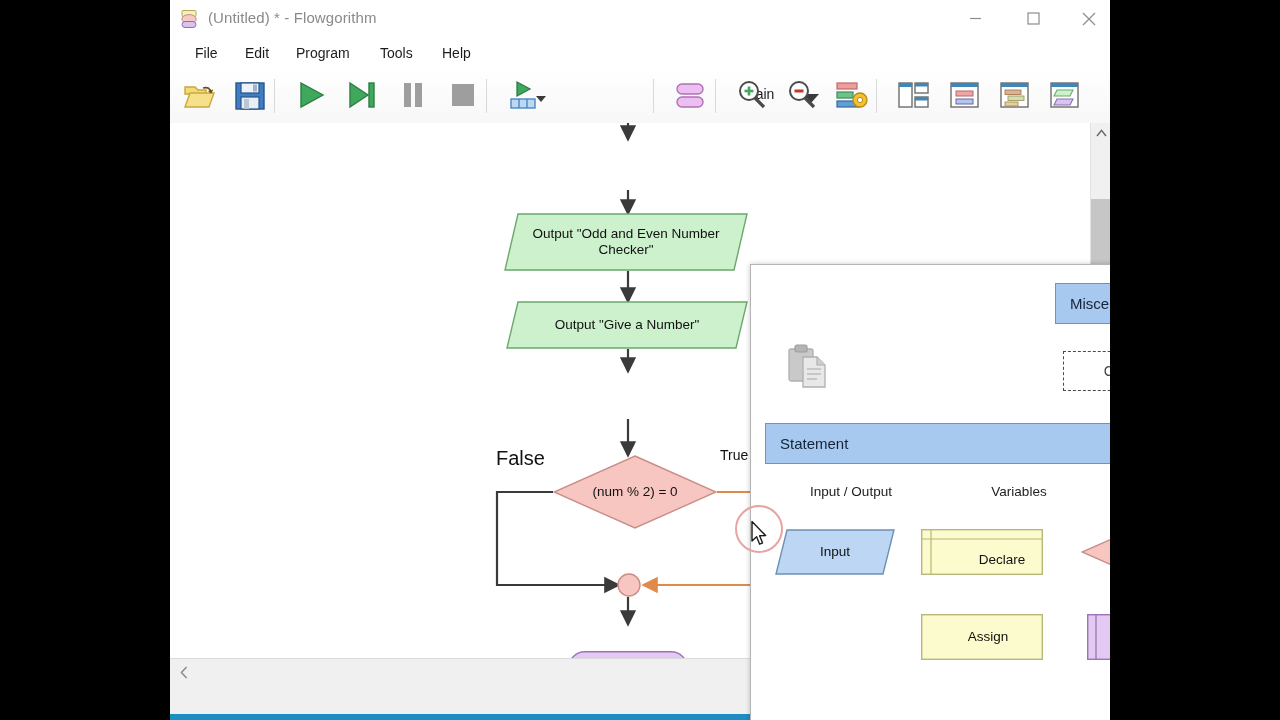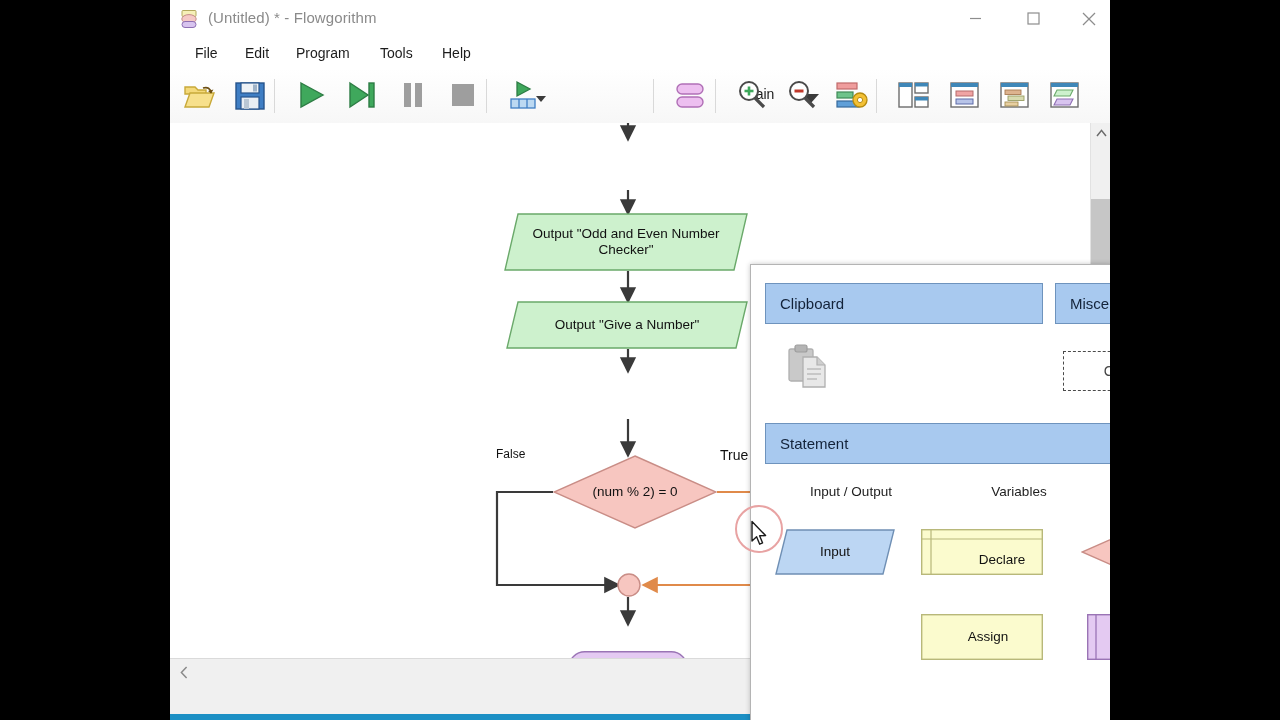--- a/index.html
+++ b/index.html
@@ -384,21 +384,21 @@
         </div>
 
 
         <div class="fc" style="left:383px;top:332px;width:164px;height:74px">
           <svg width="164" height="74" viewBox="0 0 164 74">
             <path d="M82 1 L163 37 L82 73 L1 37 z" fill="#f7c6c0" stroke="#c98d86" stroke-width="1.4"></path>
           </svg>
           <div class="fc-label">(num % 2) = 0</div>
         </div>
 
-        <div class="fc" style="left:326px;top:324px;font-size:12px;color:#111">False</div>
+        <div class="fc" style="left:326px;top:324px;font-size:20px;color:#111">False</div>
         <div class="fc" style="left:550px;top:324px;font-size:14px;color:#111">True</div>
 
         <div class="fc" style="left:447px;top:450px;width:24px;height:24px">
           <svg width="24" height="24" viewBox="0 0 24 24">
             <circle cx="12" cy="12" r="11" fill="#f7c6c0" stroke="#c98d86" stroke-width="1.4"></circle>
           </svg>
         </div>
 
         <div class="fc" style="left:398px;top:528px;width:101px;height:44px">
           <svg width="120" height="44" viewBox="0 0 120 44">
@@ -423,23 +423,20 @@
         <svg width="8" height="13" viewBox="0 0 8 13">
             <path d="M6.6 1 L1.4 6.5 L6.6 12" fill="none" stroke="#8a8a8a" stroke-width="1.5"></path>
           </svg>
       </div>
     </div>
     <div id="statusbar"></div>
     <div id="bottom-accent"></div>
 
     <div id="shape-panel" style="left:580px;top:264px">
 
-      <div class="group-head" style="left:14px;top:18px;width:276px">
-        <span>Clipboard</span>
-      </div>
 
       <div style="position:absolute;left:36px;top:78px">
         <svg width="46" height="48" viewBox="0 0 46 48">
           <rect x="2" y="6" width="24" height="32" rx="2" fill="#c9c9c9" stroke="#b0b0b0" stroke-width="1.3"></rect>
           <rect x="8" y="2" width="12" height="7" rx="2" fill="#b4b4b4" stroke="#9d9d9d" stroke-width="1.2"></rect>
           <path d="M16 14 h14 l8 8 v22 h-22 z" fill="#e8e8e8" stroke="#b0b0b0" stroke-width="1.3"></path>
           <path d="M30 14 v8 h8" fill="#cfcfcf" stroke="#b0b0b0" stroke-width="1.2"></path>
           <line x1="20" y1="26" x2="34" y2="26" stroke="#b9b9b9" stroke-width="1.4"></line>
           <line x1="20" y1="31" x2="34" y2="31" stroke="#b9b9b9" stroke-width="1.4"></line>
           <line x1="20" y1="36" x2="30" y2="36" stroke="#b9b9b9" stroke-width="1.4"></line>

